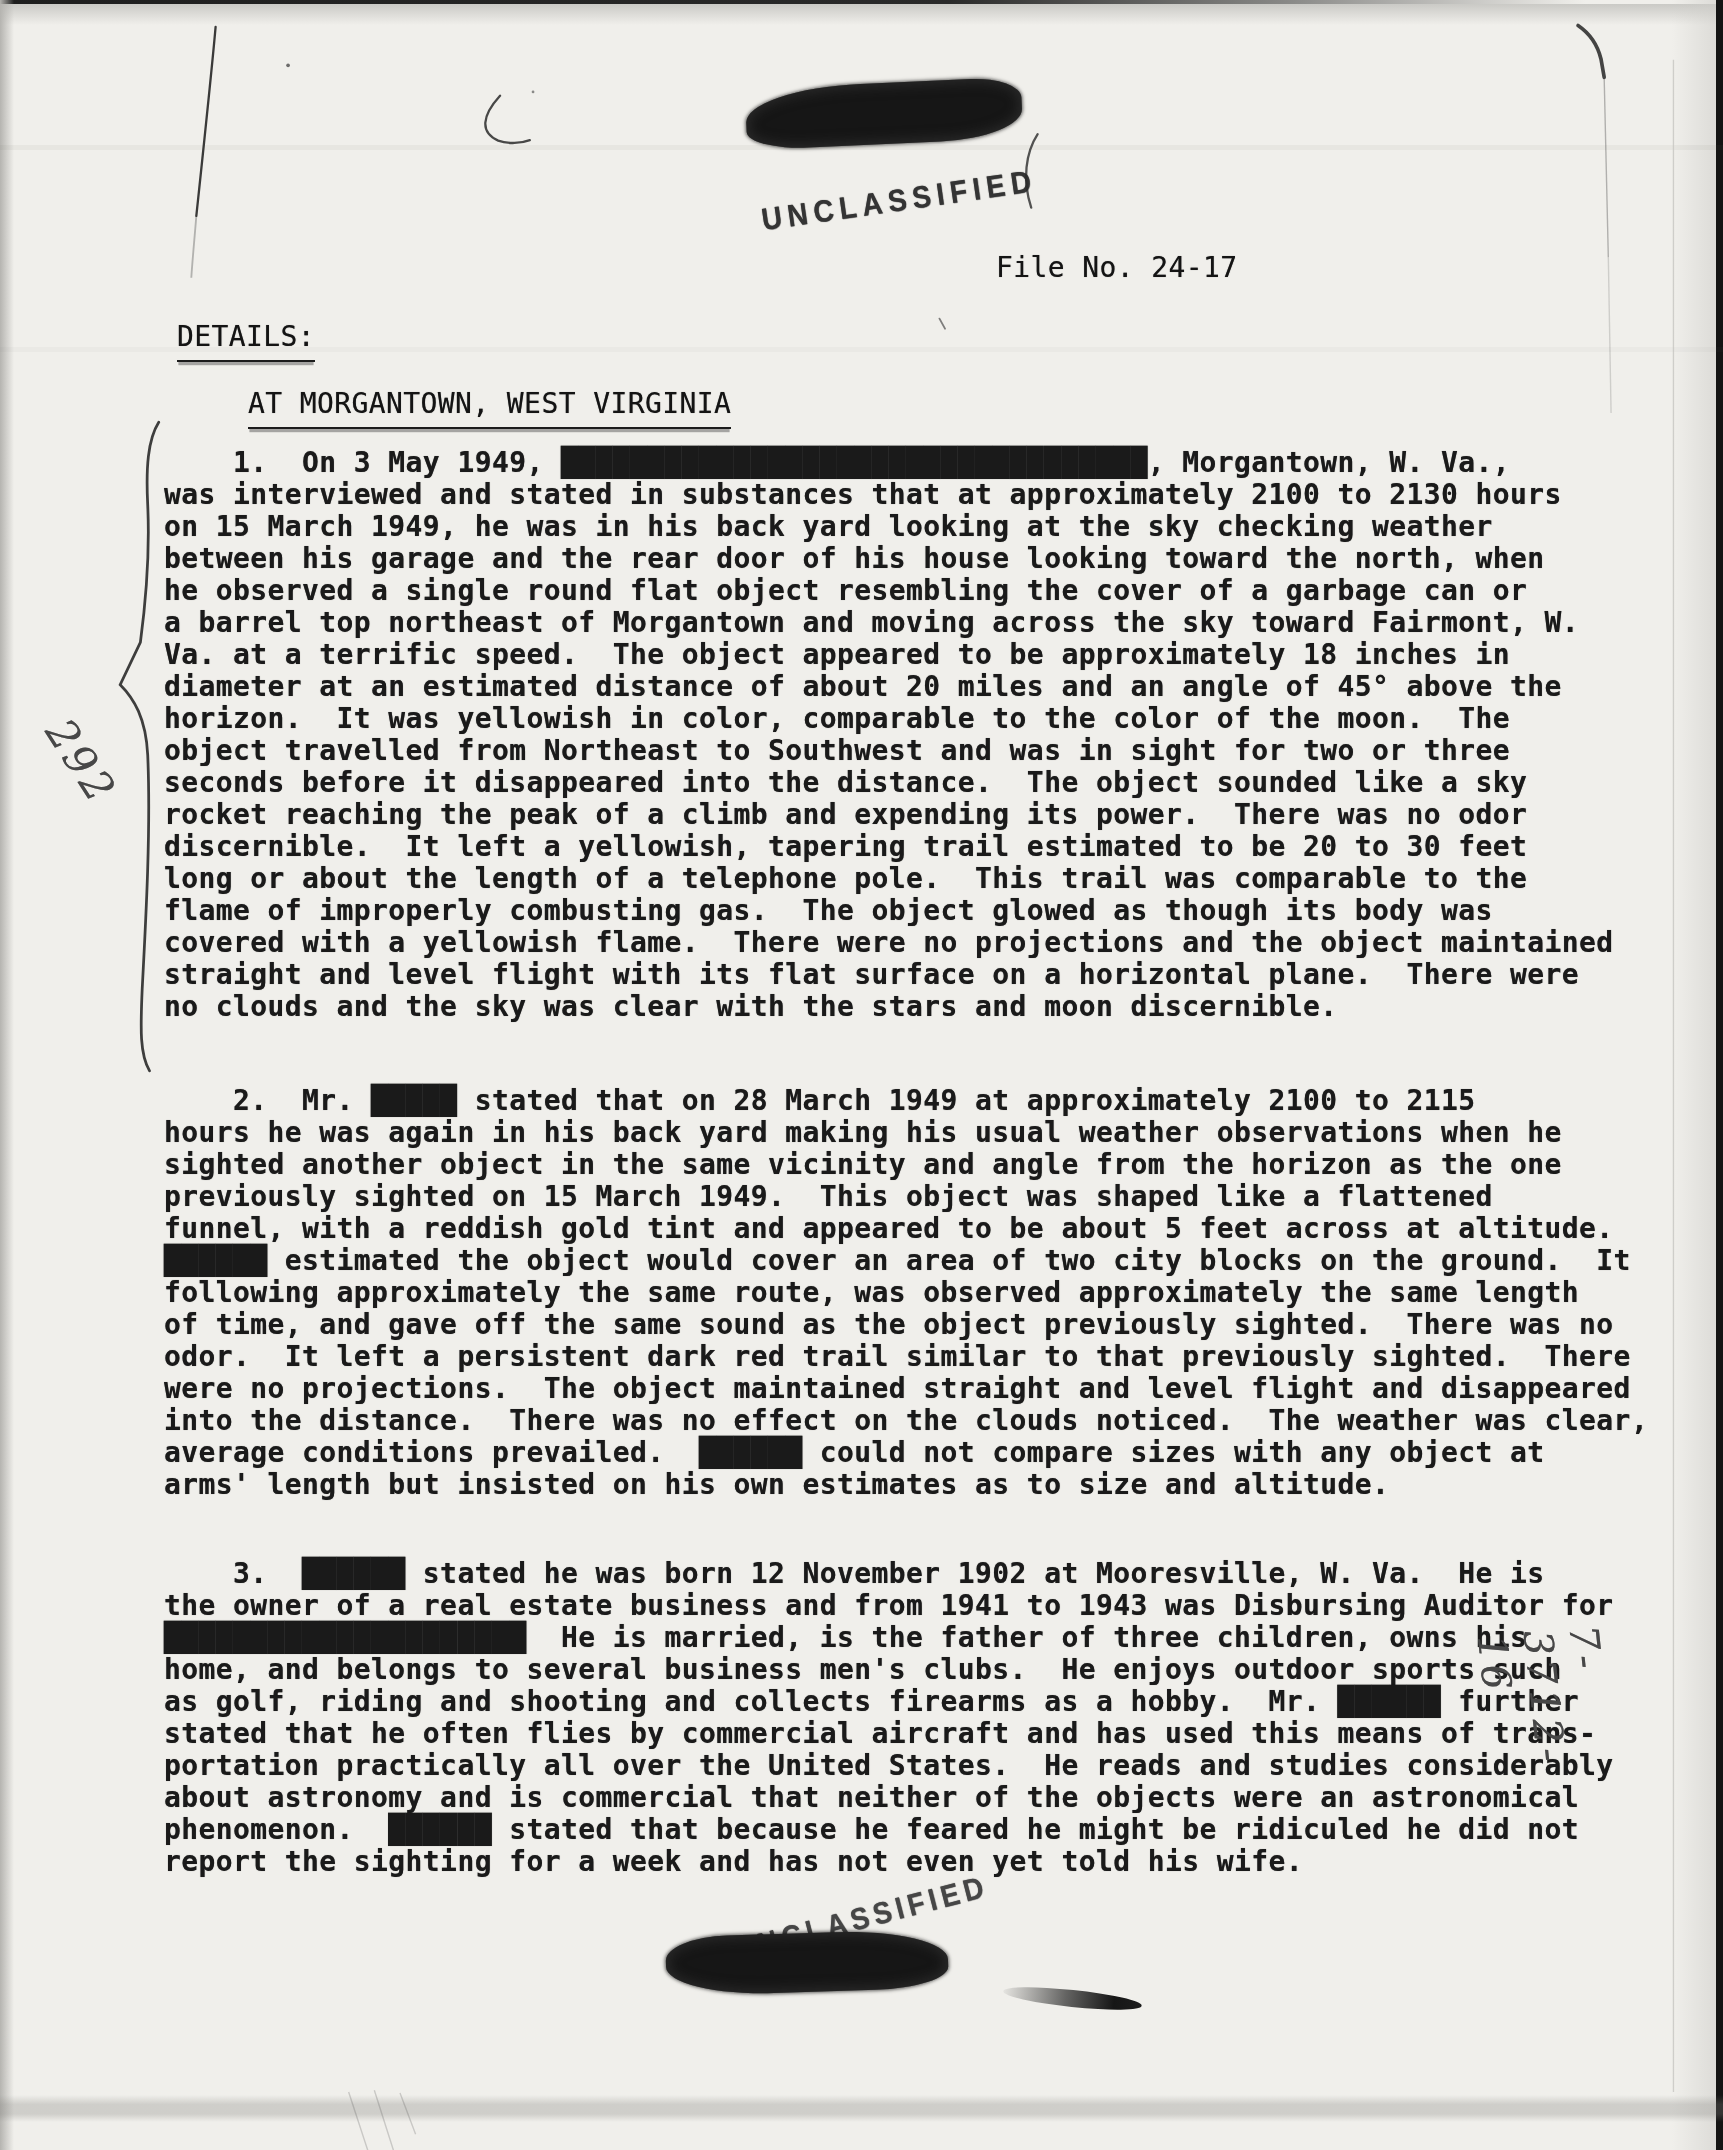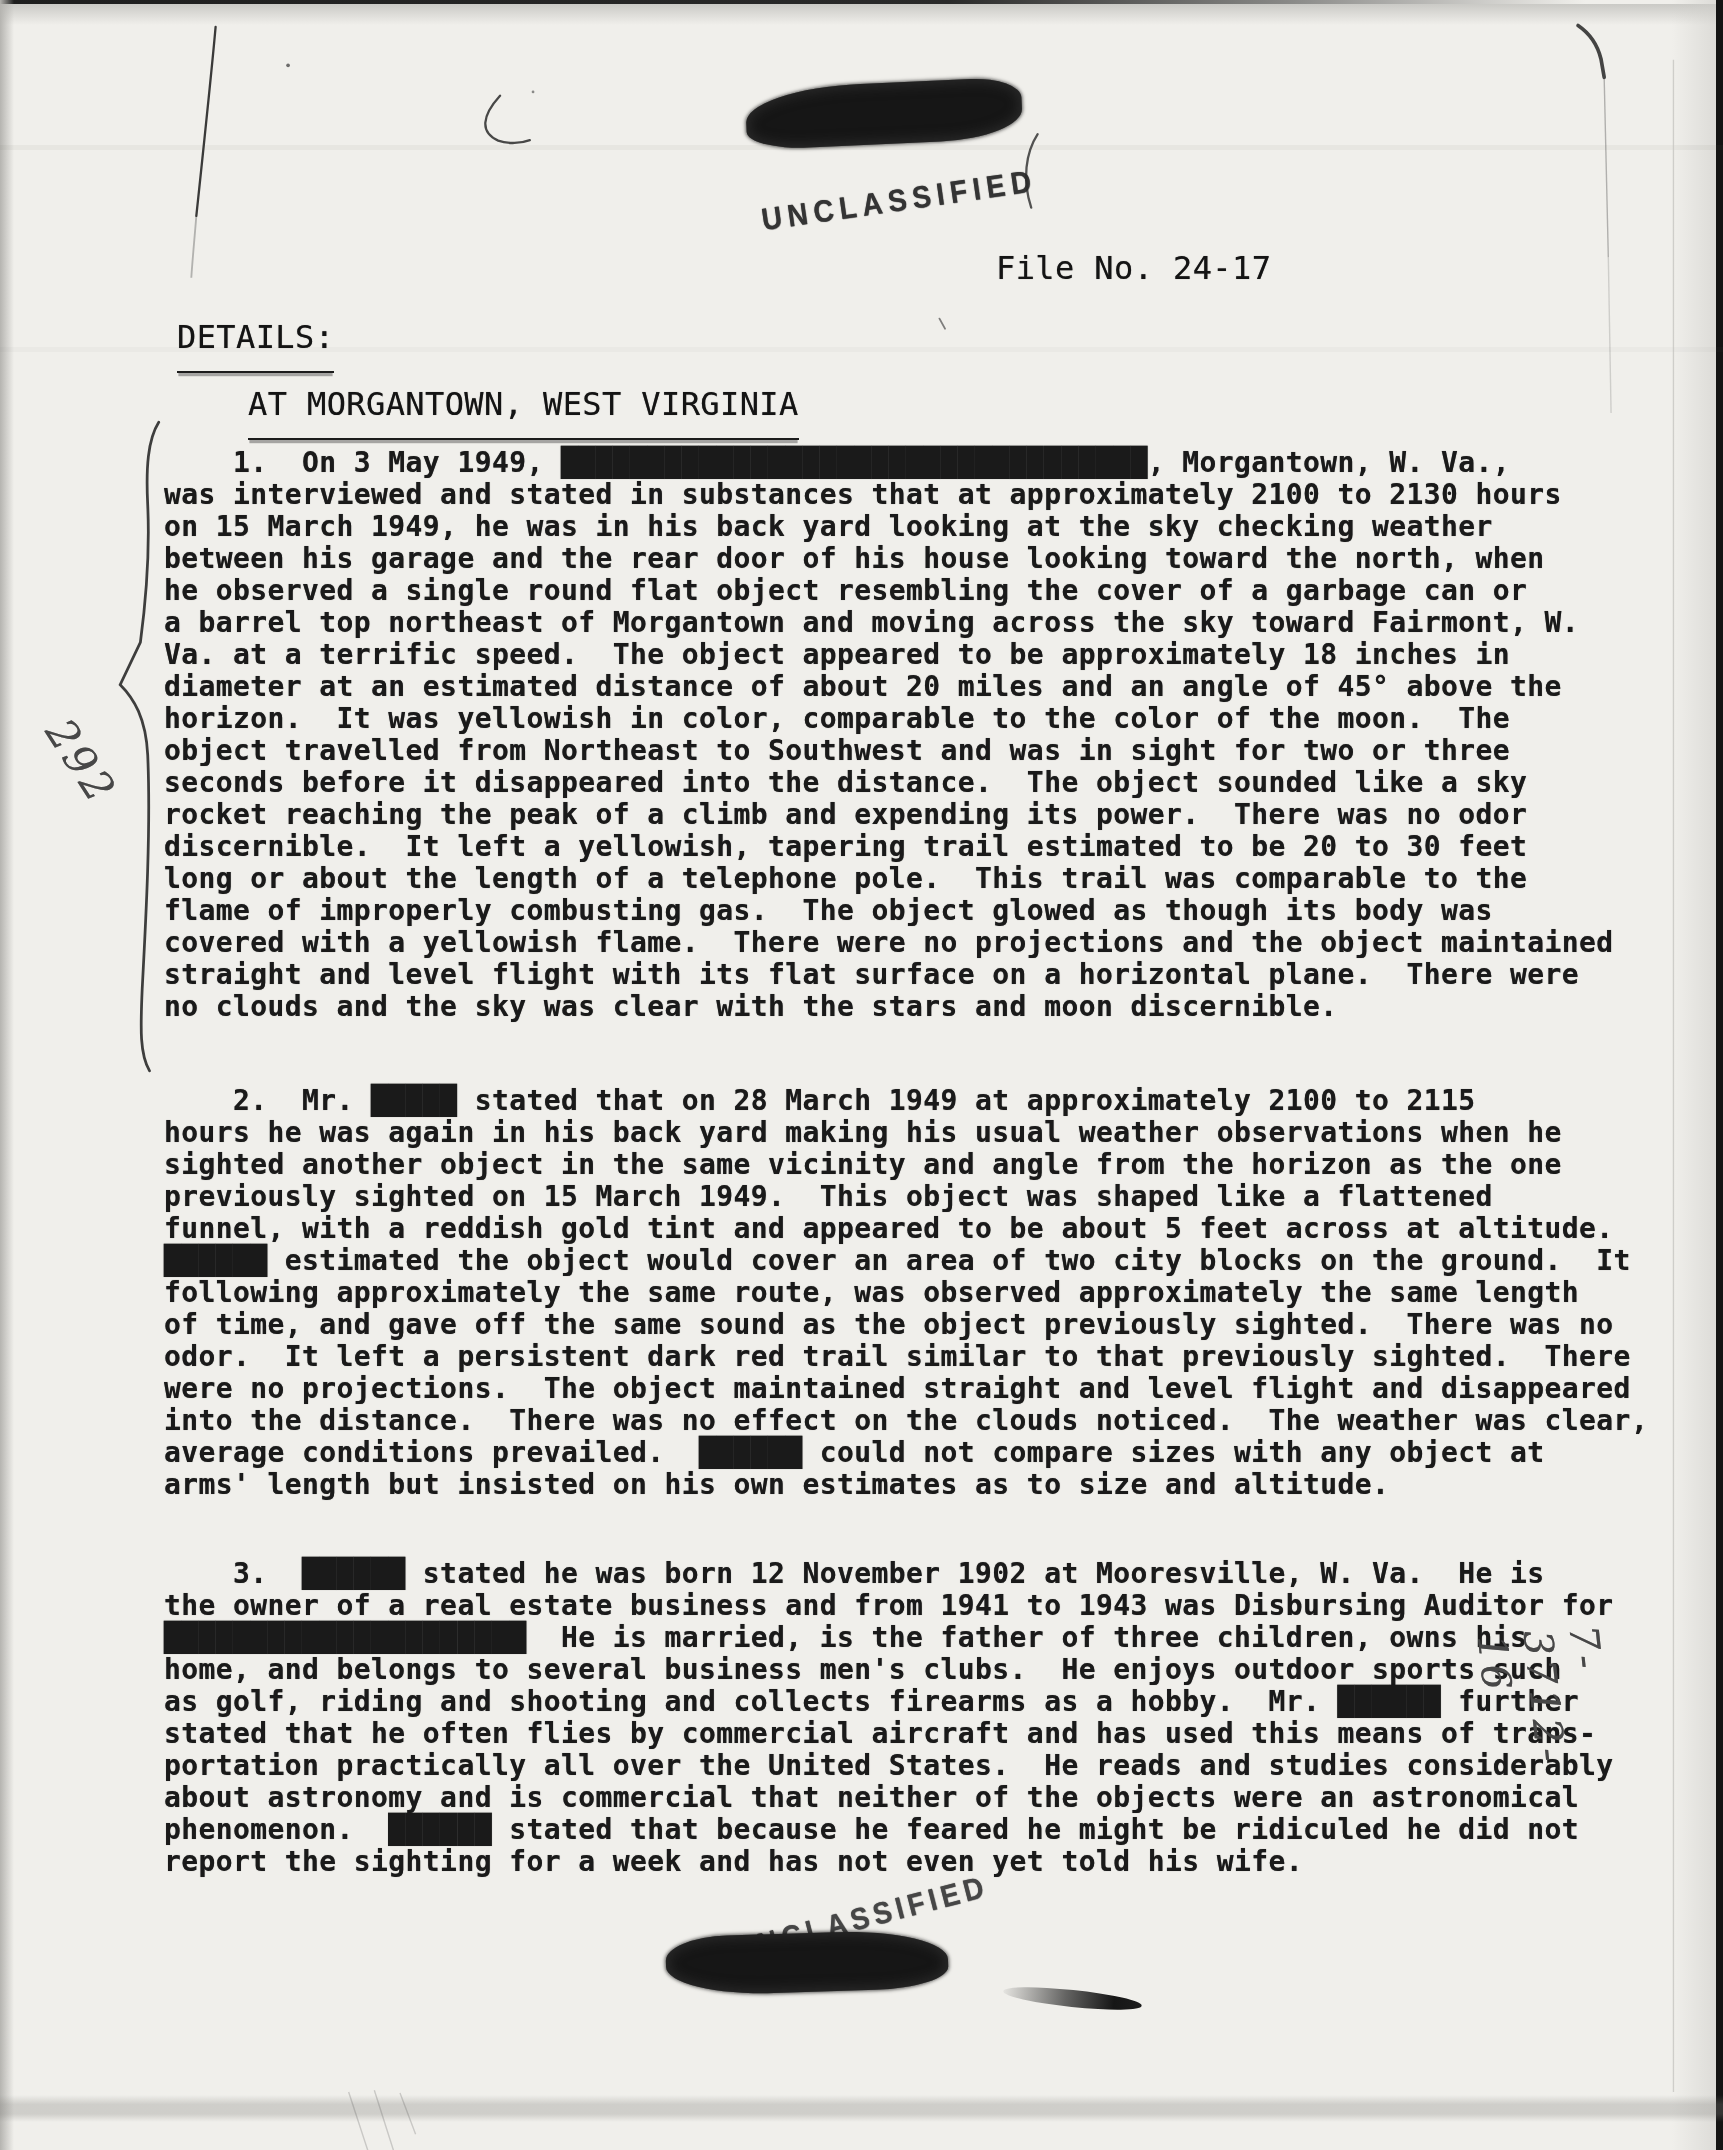--- a/index.html
+++ b/index.html
@@ -15,23 +15,23 @@
   .edge-right-black{position:absolute;right:0;top:0;width:7.3px;height:100%;background:#141414;}
   .edge-right-paper{position:absolute;right:7.3px;top:0;width:44px;height:100%;
     background:linear-gradient(90deg,rgba(210,209,205,0),rgba(205,204,200,.55));}
   .band-bottom{position:absolute;left:0;top:2095px;width:100%;height:27px;
     background:linear-gradient(180deg,rgba(130,130,126,0),rgba(130,130,126,.30) 35%,rgba(130,130,126,.30) 70%,rgba(130,130,126,0));}
   .streak{position:absolute;left:0;width:100%;height:4.6px;background:rgba(110,110,106,.07);}
   
   .para{position:absolute;left:164px;}
   .ln{display:block;white-space:pre;height:32px;line-height:32px;font-size:28px;
       letter-spacing:0.4px;color:#1a1a1a;text-shadow:0 0 0.7px rgba(28,28,28,.68);font-weight:bold;}
-  .h{position:absolute;white-space:pre;font-size:32px;line-height:30px;letter-spacing:0.4px;
+  .h{position:absolute;white-space:pre;font-size:28px;line-height:30px;letter-spacing:0.4px;
      color:#141414;text-shadow:0 0 0.7px rgba(28,28,28,.7);}
-  .underlined{border-bottom:2.3px solid #1c1c1c;padding-bottom:15px;
+  .underlined{border-bottom:2.3px solid #1c1c1c;padding-bottom:7px;
      box-shadow:0 4.6px 0 -1.4px rgba(25,25,25,.35);}
   
   .stamp{position:absolute;font-family:"Liberation Sans",sans-serif;font-weight:bold;color:#343434;
      text-shadow:0 0 1.1px rgba(50,50,50,.75),0.5px 0.5px 0 rgba(70,70,70,.35);}
   .stamp-top{left:756px;top:184px;font-size:29px;letter-spacing:6px;
      transform:rotate(-8.2deg) scale(.97,1.07);transform-origin:center;}
   .stamp-bottom{left:726px;top:1902px;font-size:28.4px;letter-spacing:5px;color:#3a3a3a;opacity:.93;
      transform:rotate(-14.5deg) scale(.97,1.08);transform-origin:center;}
   
   .blob{position:absolute;background:#161616;

